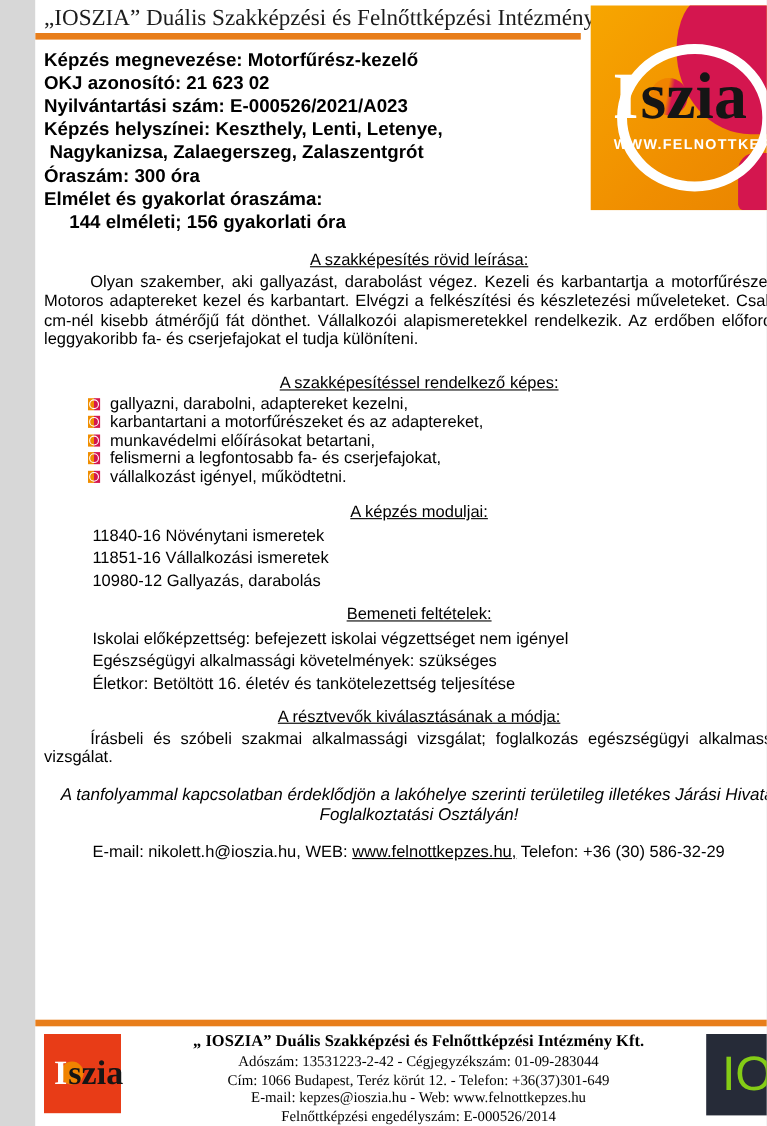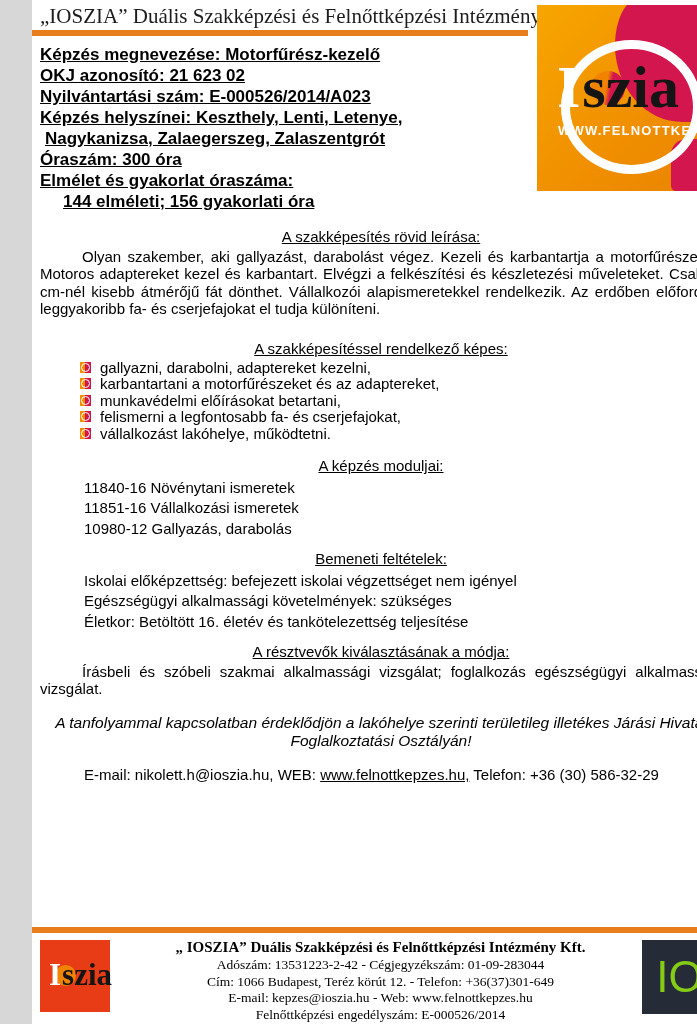--- a/index.html
+++ b/index.html
@@ -24,21 +24,21 @@
              font-weight:bold;font-size:60px;line-height:60px;white-space:nowrap;}
   .logo-word .li{color:#fff;position:relative;z-index:2;}
   .logo-disc{position:absolute;left:34px;top:14px;width:34px;height:34px;border-radius:50%;
              background:linear-gradient(100deg,#F08300 45%,#D4164F 58%);z-index:1;}
   .logo-word .lszia{color:#151515;position:relative;z-index:2;margin-left:2px;}
   .logo-site{position:absolute;left:21px;top:118px;font-size:13px;font-weight:bold;color:#fff;
              letter-spacing:1.2px;white-space:nowrap;z-index:3;}
 
   
   .course-info{position:absolute;left:8px;top:44px;width:490px;font-weight:bold;
-               font-size:17px;line-height:21px;text-decoration:underline;}
+               font-size:17px;line-height:21px;}
   .course-info div{white-space:nowrap;}
   .ind-1{padding-left:5px;}
   .ind-2{padding-left:23px;}
 
   
   .main{position:absolute;left:8px;top:228px;width:682px;font-size:15px;line-height:17.5px;}
   .sec-heading{text-decoration:underline;margin:0;text-align:center;}
   .para{text-align:justify;text-indent:42px;margin:2px 0 0 0;}
   .sec{margin-top:0;}
   .gap-lg{margin-top:22px;}
@@ -93,21 +93,21 @@
     <div class="logo-ring"></div>
     <div class="logo-word">
       <span class="li">I</span><span class="logo-disc"></span><span class="lszia">szia</span>
     </div>
     <div class="logo-site">WWW.FELNOTTKEPZES.HU</div>
   </div>
 
   <div class="course-info">
     <div>Képzés megnevezése: Motorfűrész-kezelő</div>
     <div>OKJ azonosító: 21 623 02</div>
-    <div>Nyilvántartási szám: E-000526/2014/A023</div>
+    <div>Nyilvántartási szám: E-000526/2021/A023</div>
     <div>Képzés helyszínei: Keszthely, Lenti, Letenye,</div>
     <div class="ind-1">Nagykanizsa, Zalaegerszeg, Zalaszentgrót</div>
     <div>Óraszám: 300 óra</div>
     <div>Elmélet és gyakorlat óraszáma:</div>
     <div class="ind-2">144 elméleti; 156 gyakorlati óra</div>
   </div>
 
   <div class="main">
 
     <div class="sec">
@@ -115,21 +115,21 @@
       <p class="para">Olyan szakember, aki gallyazást, darabolást végez. Kezeli és karbantartja a motorfűrészeket. Motoros adaptereket kezel és karbantart. Elvégzi a felkészítési és készletezési műveleteket. Csak 6-cm-nél kisebb átmérőjű fát dönthet. Vállalkozói alapismeretekkel rendelkezik. Az erdőben előforduló leggyakoribb fa- és cserjefajokat el tudja különíteni.</p>
     </div>
 
     <div class="sec gap-lg">
       <div class="sec-heading">A szakképesítéssel rendelkező képes:</div>
       <ul class="bullets">
         <li><span class="bullet-ico"></span><span>gallyazni, darabolni, adaptereket kezelni,</span></li>
         <li><span class="bullet-ico"></span><span>karbantartani a motorfűrészeket és az adaptereket,</span></li>
         <li><span class="bullet-ico"></span><span>munkavédelmi előírásokat betartani,</span></li>
         <li><span class="bullet-ico"></span><span>felismerni a legfontosabb fa- és cserjefajokat,</span></li>
-        <li><span class="bullet-ico"></span><span>vállalkozást lakóhelye, működtetni.</span></li>
+        <li><span class="bullet-ico"></span><span>vállalkozást igényel, működtetni.</span></li>
       </ul>
     </div>
 
     <div class="sec gap-md">
       <div class="sec-heading">A képzés moduljai:</div>
       <div class="plain-items">
         <div>11840-16 Növénytani ismeretek</div>
         <div>11851-16 Vállalkozási ismeretek</div>
         <div>10980-12 Gallyazás, darabolás</div>
       </div>

